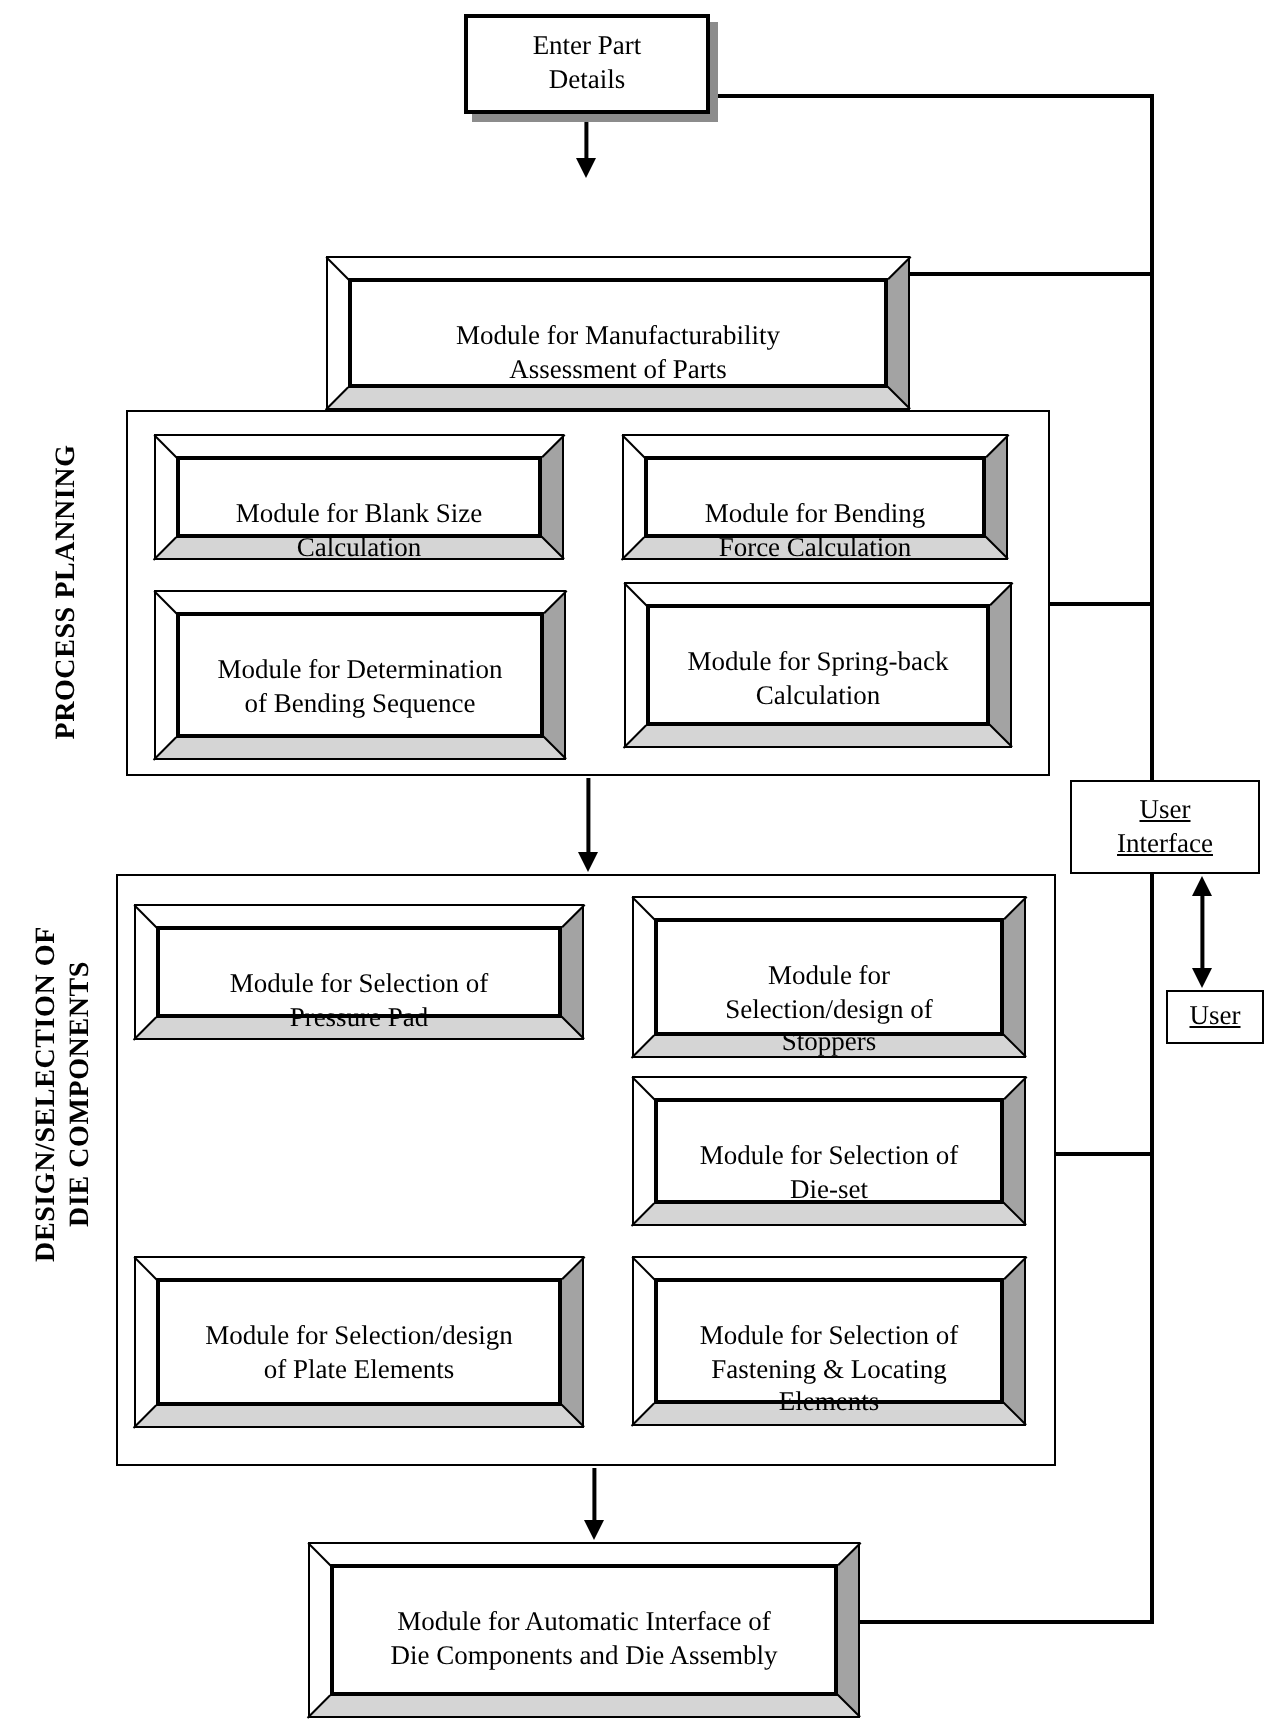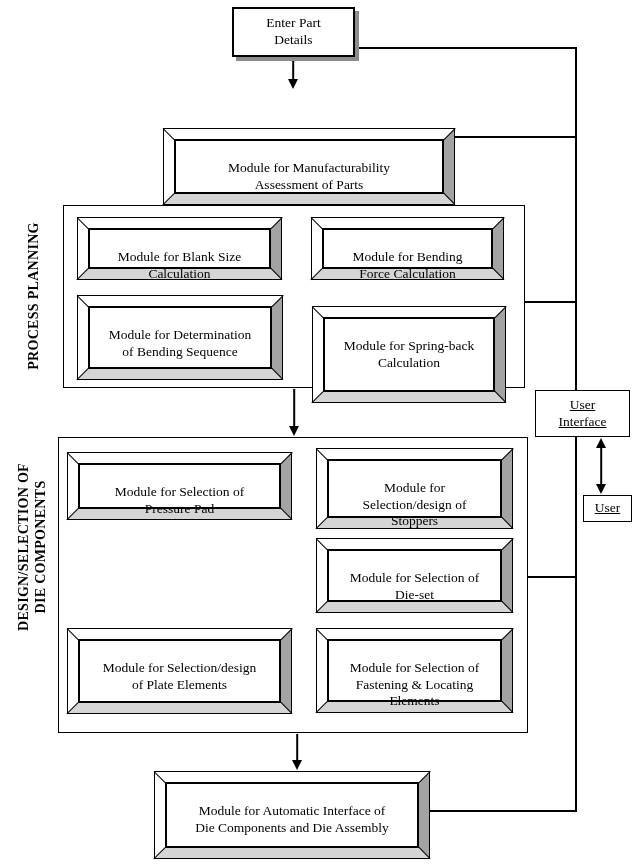--- a/index.html
+++ b/index.html
@@ -106,21 +106,21 @@
     </div>
   </div>
   <div class="module" style="left:77px; top:295px; width:206px; height:85px;">
     <div class="frame">
       <div class="inner">
         <span>Module for Determination
 of Bending Sequence</span>
       </div>
     </div>
   </div>
-  <div class="module" style="left:312px; top:306px; width:194px; height:97px;">
+  <div class="module" style="left:312px; top:291px; width:194px; height:83px;">
     <div class="frame">
       <div class="inner">
         <span>Module for Spring-back
 Calculation</span>
       </div>
     </div>
   </div>
 
   <div class="module" style="left:67px; top:452px; width:225px; height:68px;">
     <div class="frame">

